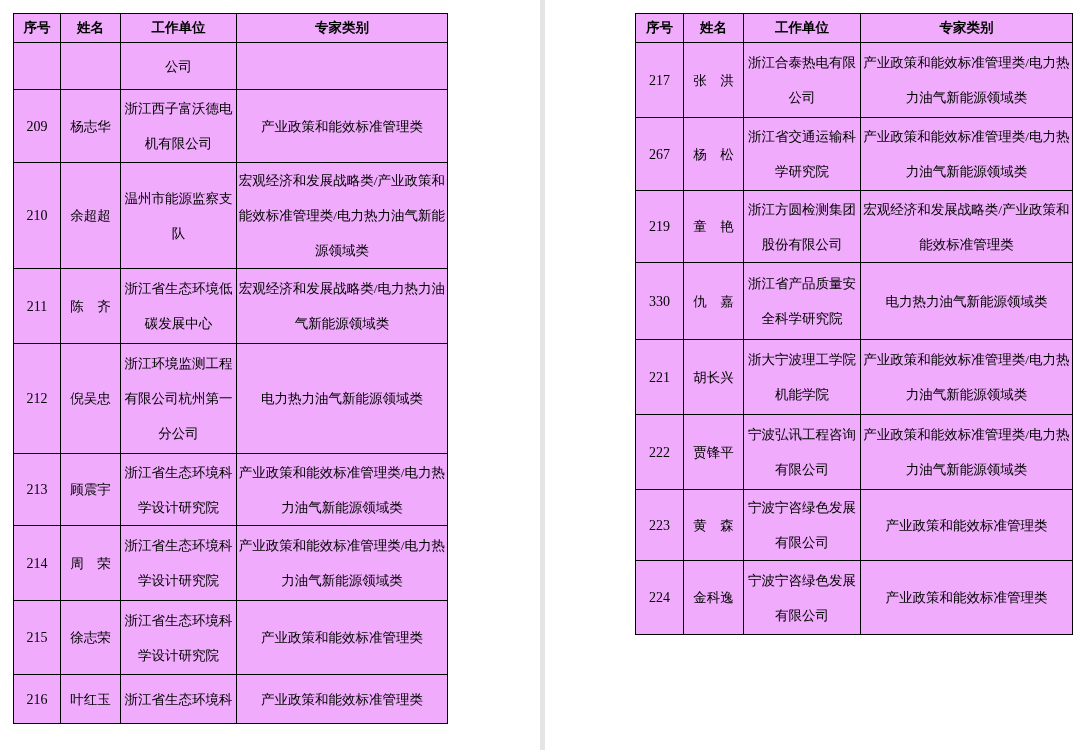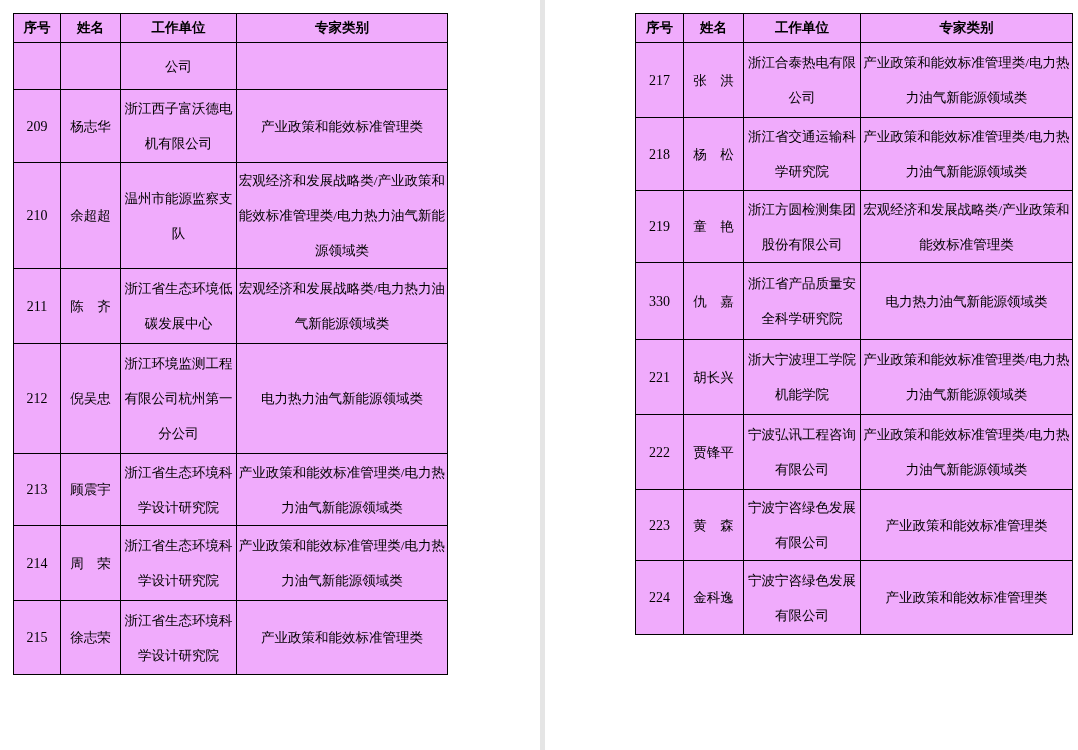--- a/index.html
+++ b/index.html
@@ -119,20 +119,26 @@
           <td class="col-name">周　荣</td>
           <td class="col-unit">浙江省生态环境科学设计研究院</td>
           <td class="col-category">产业政策和能效标准管理类/电力热力油气新能源领域类</td>
         </tr>
         <tr style="height: 74px;">
           <td class="col-no">215</td>
           <td class="col-name">徐志荣</td>
           <td class="col-unit">浙江省生态环境科学设计研究院</td>
           <td class="col-category">产业政策和能效标准管理类</td>
         </tr>
+        <tr style="height: 49px;">
+          <td class="col-no">216</td>
+          <td class="col-name">叶红玉</td>
+          <td class="col-unit">浙江省生态环境科</td>
+          <td class="col-category">产业政策和能效标准管理类</td>
+        </tr>
       </tbody>
   </table>
 
   <div class="page-divider"></div>
 
   <table class="doc-table" id="table-right">
     <colgroup>
       <col style="width:48px">
         <col style="width:60px">
         <col style="width:117px">
@@ -147,21 +153,21 @@
         </tr>
       </thead>
     <tbody>
         <tr style="height: 75px;">
           <td class="col-no">217</td>
           <td class="col-name">张　洪</td>
           <td class="col-unit">浙江合泰热电有限公司</td>
           <td class="col-category">产业政策和能效标准管理类/电力热力油气新能源领域类</td>
         </tr>
         <tr style="height: 73px;">
-          <td class="col-no">218</td>
+          <td class="col-no">267</td>
           <td class="col-name">杨　松</td>
           <td class="col-unit">浙江省交通运输科学研究院</td>
           <td class="col-category">产业政策和能效标准管理类/电力热力油气新能源领域类</td>
         </tr>
         <tr style="height: 72px;">
           <td class="col-no">219</td>
           <td class="col-name">童　艳</td>
           <td class="col-unit">浙江方圆检测集团股份有限公司</td>
           <td class="col-category">宏观经济和发展战略类/产业政策和能效标准管理类</td>
         </tr>

